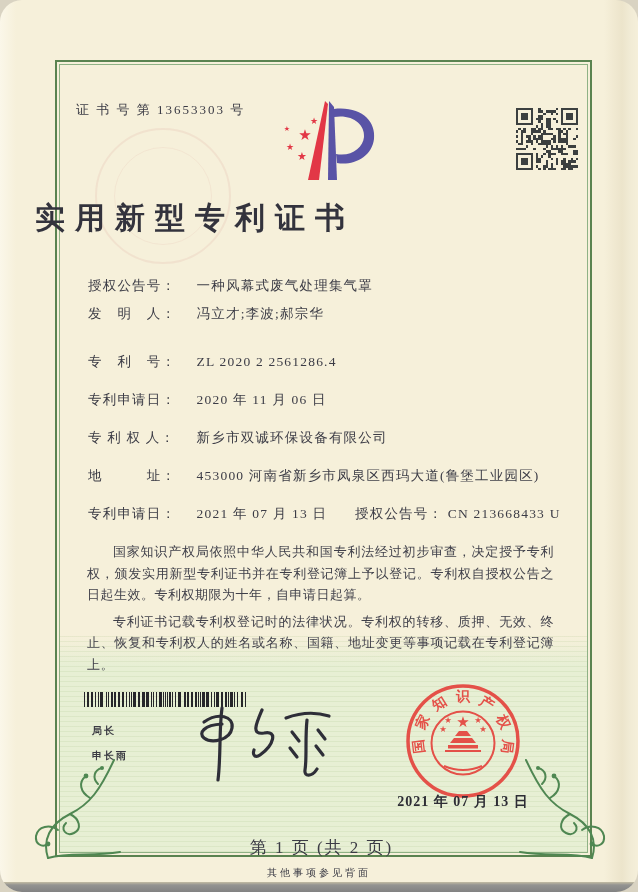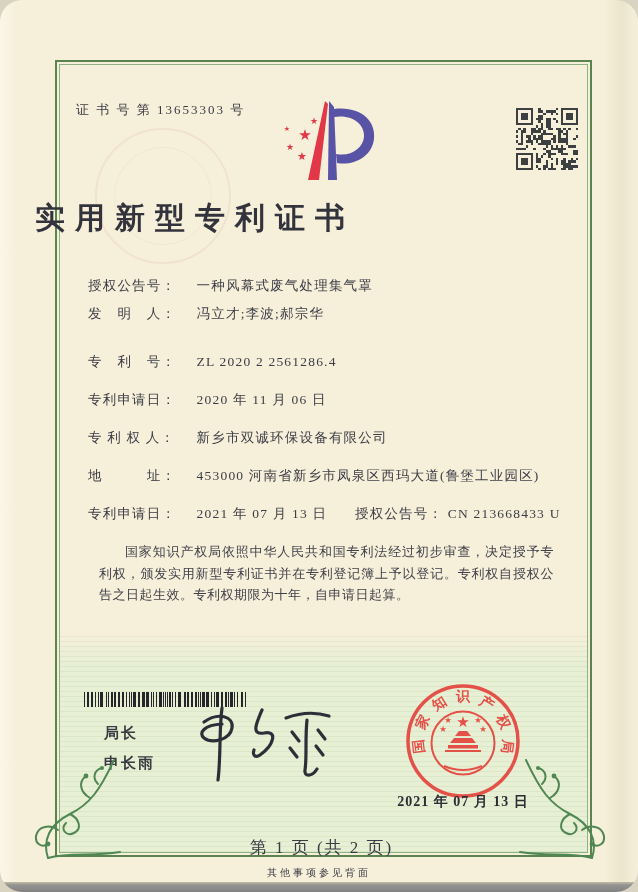--- a/index.html
+++ b/index.html
@@ -24,24 +24,24 @@
   .logo{position:absolute;left:281px;top:100px;width:106px;height:84px;}
   .qr{position:absolute;left:516px;top:108px;width:62px;height:62px;}
   .title{position:absolute;left:0;right:0;top:198px;font-size:30px;font-weight:700;
     letter-spacing:10px;text-indent:10px;color:#33333d;margin-left:25px;}
   .fields{position:absolute;left:88px;top:277px;width:470px;font-size:13.5px;letter-spacing:1.2px;color:#3c3c46;}
   .frow{position:absolute;left:0;white-space:nowrap;}
   .flabel{display:inline-block;min-width:104px;}
   .pair2{position:absolute;left:236px;top:0;white-space:nowrap;margin-left:31px;}
   .paras{position:absolute;left:87px;top:541px;width:467px;font-size:13px;line-height:21.5px;
     text-align:justify;color:#3f3f49;letter-spacing:0.5px;}
-  .paras p{margin:0 0 5px 12px;text-indent:2em;}
+  .paras p{margin:0 0 5px 0;text-indent:2em;}
   .barcode{position:absolute;left:84px;top:692px;width:166px;height:15px;}
-  .signer{position:absolute;left:104px;top:724px;font-family:"Liberation Sans","DejaVu Sans",sans-serif;
-    font-size:15px;font-weight:600;color:#3a3a42;letter-spacing:2px;}
+  .signer{position:absolute;left:92px;top:724px;font-family:"Liberation Sans","DejaVu Sans",sans-serif;
+    font-size:10px;font-weight:600;color:#3a3a42;letter-spacing:2px;}
   .signer div{margin-bottom:11px;}
   .signature{position:absolute;left:188px;top:698px;width:152px;height:90px;}
   .seal{position:absolute;left:392px;top:670px;width:142px;height:142px;}
   .seal-date{position:absolute;left:390px;top:793px;width:146px;text-align:center;font-size:14px;
     font-weight:700;letter-spacing:1px;color:#2d2d35;z-index:5;}
   .footer-page{position:absolute;left:55px;width:533px;top:836px;text-align:center;font-size:17px;letter-spacing:2px;color:#3b3b45;}
   .back-note{position:absolute;left:0;right:0;top:866px;text-align:center;font-size:10px;letter-spacing:3px;color:#3b3b45;}
   .flourish{position:absolute;width:96px;height:104px;z-index:4;}
   .flourish.bl{left:28px;top:758px;}
   .flourish.br{left:516px;top:758px;transform:scaleX(-1);}
@@ -312,20 +312,21 @@
       <span class="fvalue">2021 年 07 月 13 日</span>
       <span class="pair2">
         <span>授权公告号：</span>
         <span>CN 213668433 U</span>
       </span>
     </div>
   </div>
 
   <div class="paras">
     <p>国家知识产权局依照中华人民共和国专利法经过初步审查，决定授予专利权，颁发实用新型专利证书并在专利登记簿上予以登记。专利权自授权公告之日起生效。专利权期限为十年，自申请日起算。</p>
+    <p>专利证书记载专利权登记时的法律状况。专利权的转移、质押、无效、终止、恢复和专利权人的姓名或名称、国籍、地址变更等事项记载在专利登记簿上。</p>
   </div>
 
   <svg id="bc-svg" class="barcode" viewBox="0 0 166 15" preserveAspectRatio="none">
       <rect x="0" y="0" width="1" height="15" fill="#26262a"></rect>
       <rect x="3" y="0" width="2" height="15" fill="#26262a"></rect>
       <rect x="7" y="0" width="2" height="15" fill="#26262a"></rect>
       <rect x="11" y="0" width="1" height="15" fill="#26262a"></rect>
       <rect x="14" y="0" width="1" height="15" fill="#26262a"></rect>
       <rect x="16" y="0" width="3" height="15" fill="#26262a"></rect>
       <rect x="22" y="0" width="1" height="15" fill="#26262a"></rect>

